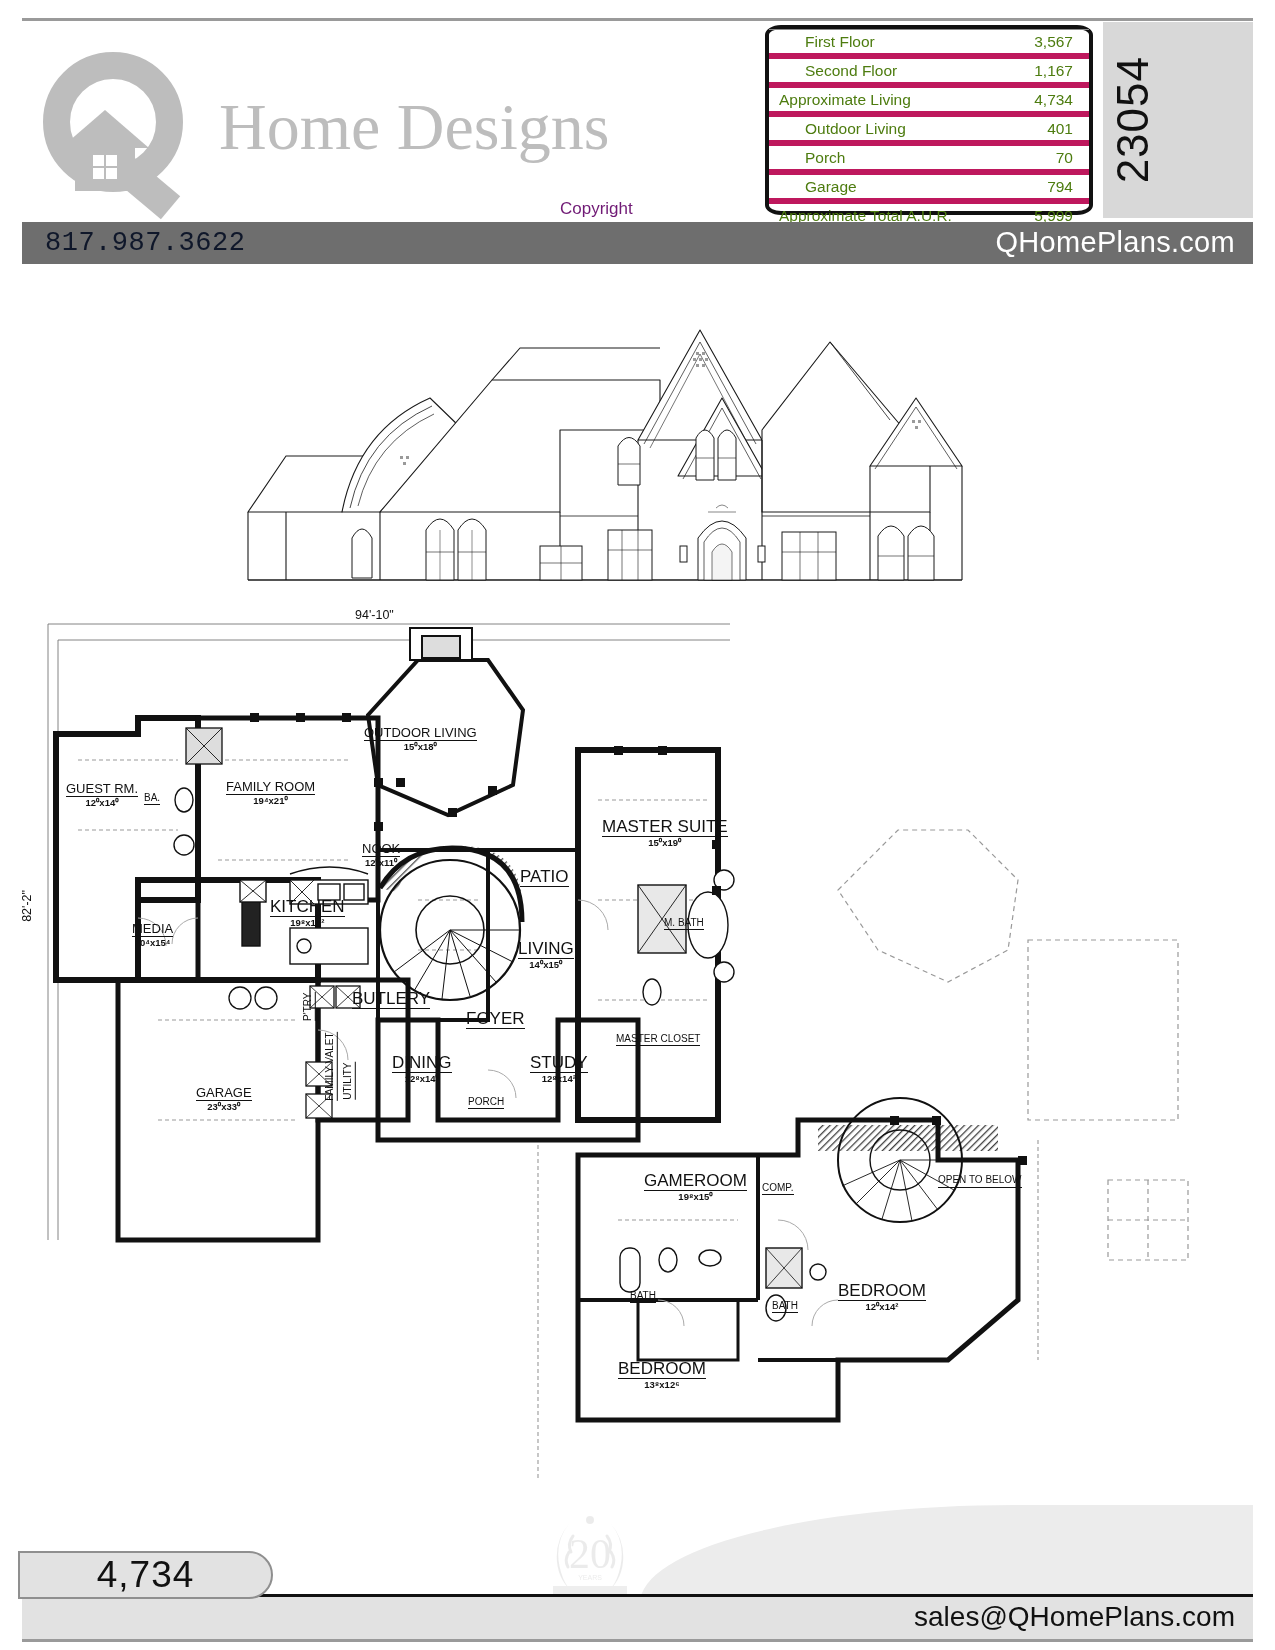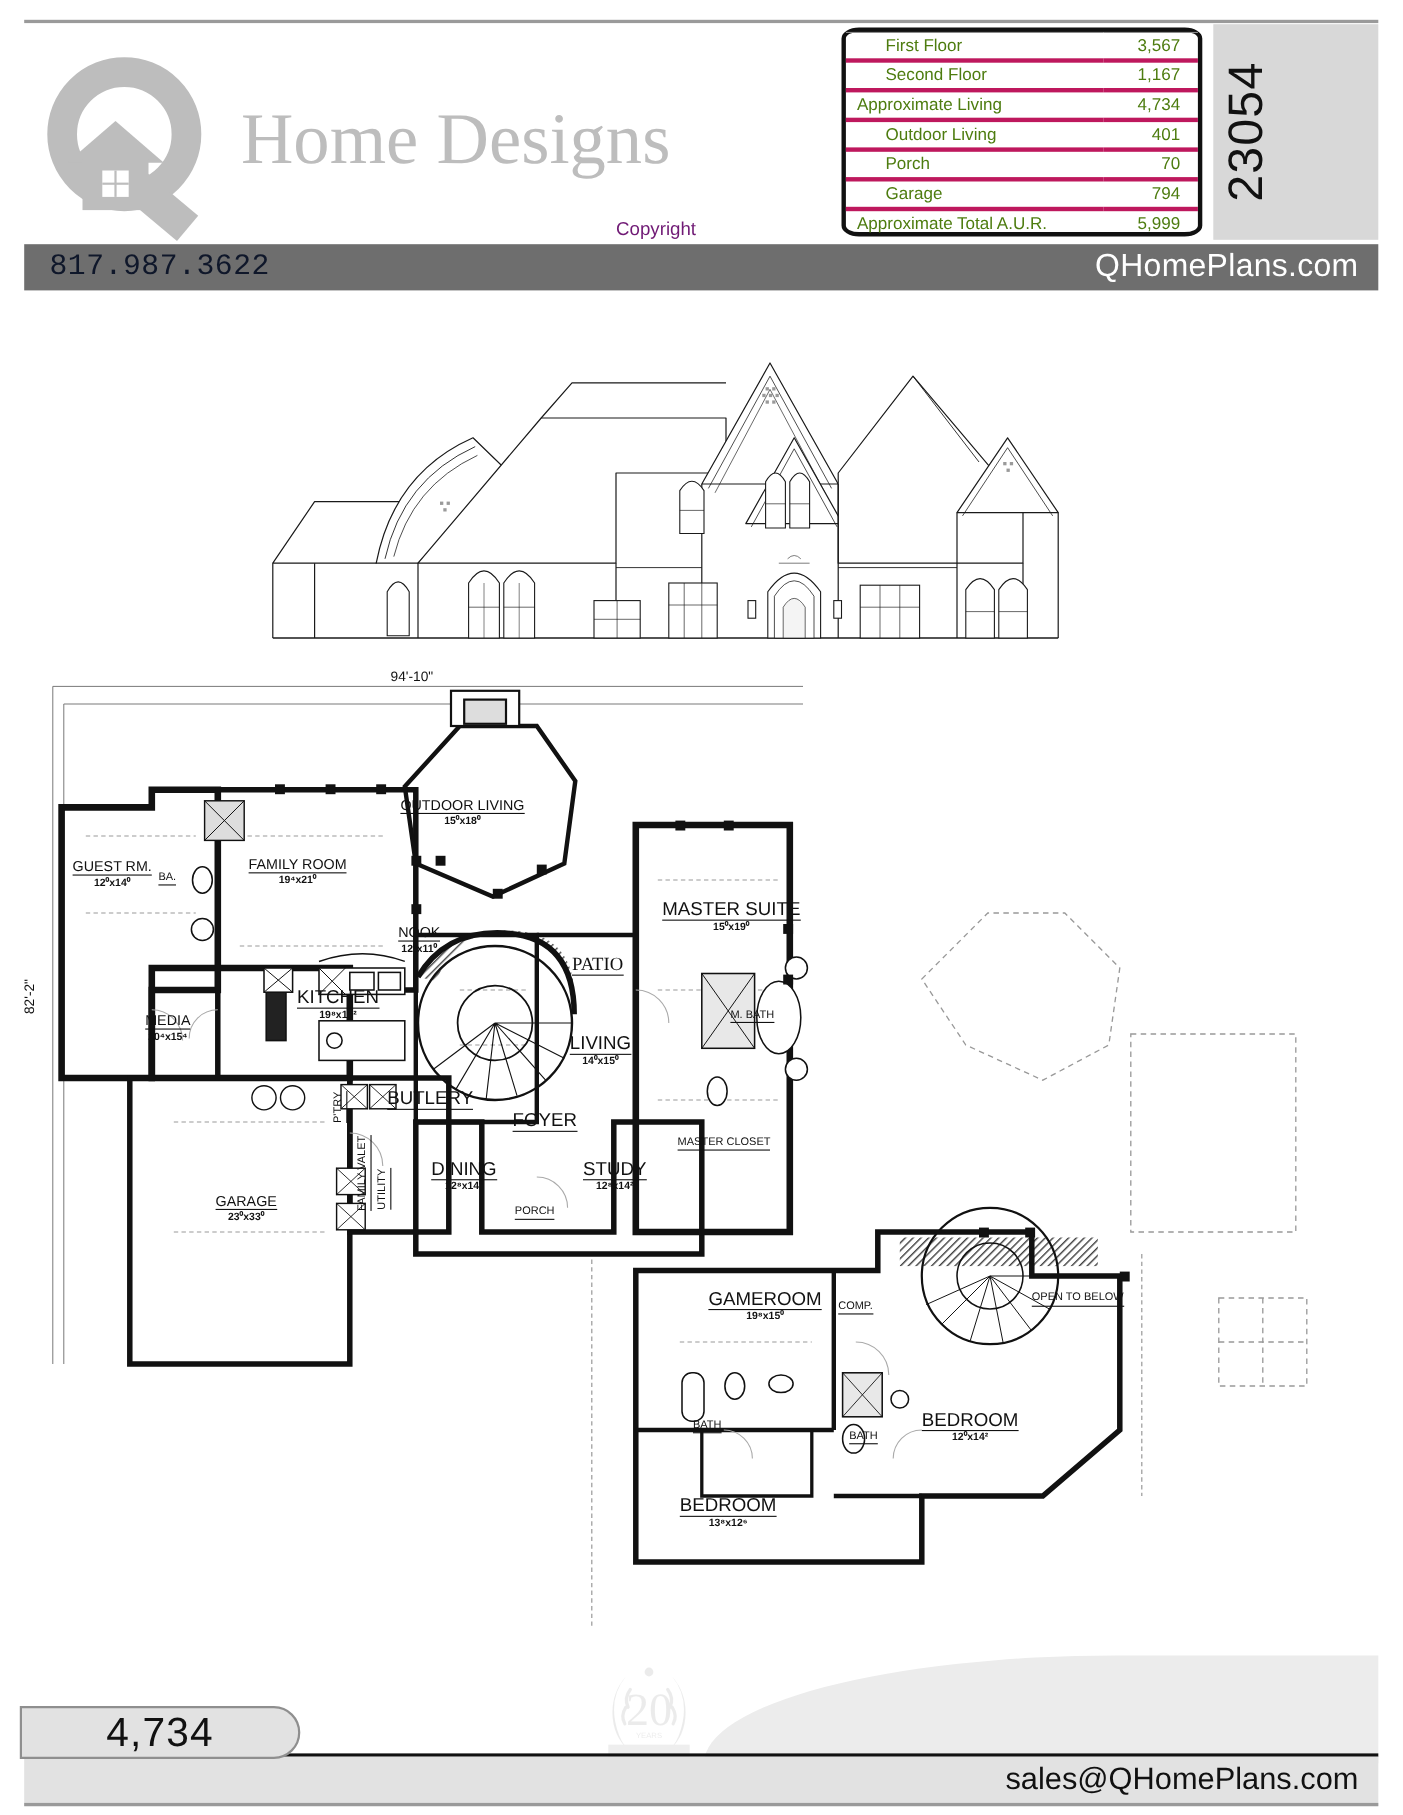--- a/index.html
+++ b/index.html
@@ -39,21 +39,21 @@
   .logo-text { font-family: "Liberation Serif", serif; font-size: 66px; color: #bdbdbd; letter-spacing: 0px; margin-left: 24px; white-space: nowrap; }
 
   
   .areas-box {
     position: absolute; left: 765px; top: 25px; width: 328px; height: 190px;
     border: 4px solid #111; background: #fff;
     border-radius: 16px / 10px;
   }
   .areas-title { font-size: 28px; color: #111; padding: 4px 0 2px 18px; }
   .areas-table { width: 100%; border-collapse: collapse; font-size: 15.5px; color: #4d7c0f; }
-  .areas-table tr { border-top: 4px solid #be185d; }
+  .areas-table tr { border-top: 6px solid #be185d; }
   .areas-table tr:first-child { border-top: 1px solid #8c8c8c; }
   .areas-table td { padding: 2.5px 0; }
   .areas-table td.lbl { text-align: left; }
   .areas-table td.val { text-align: right; padding-right: 16px; width: 86px; }
   .ind1 .lbl { padding-left: 36px; }
   .ind0 .lbl { padding-left: 10px; }
 
   
   .plan-no-strip {
     position: absolute; left: 1103px; top: 22px; width: 150px; height: 196px;
@@ -518,21 +518,21 @@
     <span class="nm">FOYER</span>
   </div>
   <div class="rlabel sm" style="left:530px; top:1054px;">
     <span class="nm">STUDY</span>
     <span class="dm">12⁸x14²</span>
   </div>
   <div class="rlabel sm" style="left:518px; top:940px;">
     <span class="nm">LIVING</span>
     <span class="dm">14⁰x15⁰</span>
   </div>
-  <div class="rlabel sm" style="left:520px; top:868px;font-family:Liberation Serif, serif;">
+  <div class="rlabel sm" style="left:520px; top:868px;">
     <span class="nm">PATIO</span>
   </div>
   <div class="rlabel sm" style="left:602px; top:818px;">
     <span class="nm">MASTER SUITE</span>
     <span class="dm">15⁰x19⁰</span>
   </div>
   <div class="rlabel xs" style="left:664px; top:912px; line-height:1.15;">
     <span class="nm">M. BATH</span>
   </div>
   <div class="rlabel xs" style="left:616px; top:1028px; line-height:1.15;">

